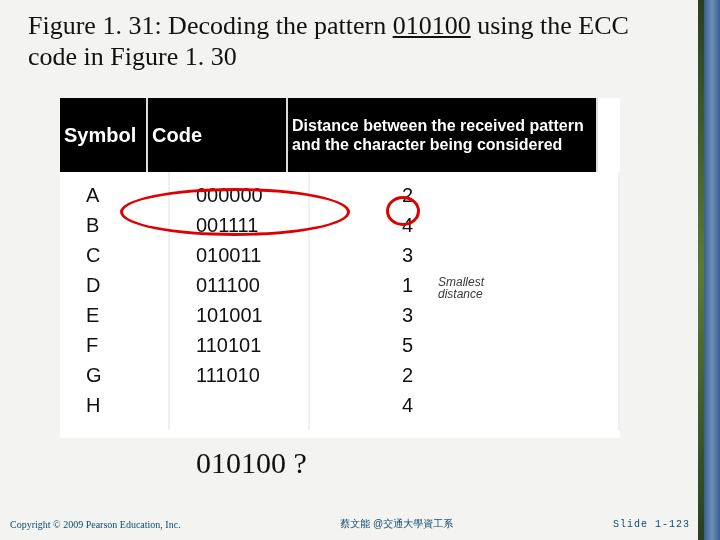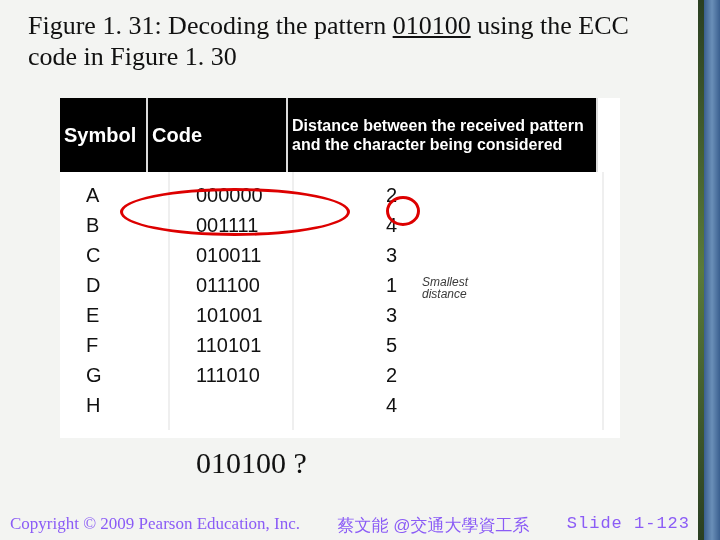--- a/index.html
+++ b/index.html
@@ -31,21 +31,21 @@
     font-weight: bold; display: flex; align-items: center; padding: 6px 4px;
     border-right: 2px solid #dcdcdc;
   }
   .hdr .c1 { width: 88px; font-size: 20px; }
   .hdr .c2 { width: 140px; font-size: 20px; text-align: right; }
   .hdr .c3 { width: 310px; font-size: 16px; line-height: 1.2; }
 
   .body-rows { display: flex; height: 258px; }
   .col { border-right: 2px solid #efefef; padding-top: 8px; }
   .c1 { width: 110px; }
-  .c2 { width: 124px; }
+  .c2 { width: 140px; }
   .c3 { width: 310px; position: relative; }
   .rowtxt {
     font-family: Arial, Helvetica, sans-serif; font-size: 20px; color: #111;
     height: 30px; line-height: 30px; padding-left: 26px;
   }
   .c3 .rowtxt { padding-left: 92px; }
 
   .annot {
     position: absolute; left: 128px; top: 104px;
     font-family: Arial, Helvetica, sans-serif; font-size: 12px;
@@ -59,21 +59,21 @@
   .oval.big { left: 120px; top: 188px; width: 230px; height: 48px; }
   .oval.small { left: 386px; top: 196px; width: 34px; height: 30px; }
 
   .question {
     position: absolute; left: 196px; top: 446px;
     font-size: 30px; color: #111;
   }
 
   .footer {
     position: absolute; left: 0; bottom: 6px; width: 700px; height: 20px;
-    display: flex; font-size: 17px; color: #8b5cf6;
+    display: flex; align-items: center; font-size: 10px; color: #0c4a6e;
     padding: 0 10px;
   }
   .footer .l { font-family: "Times New Roman", serif; }
   .footer .m { flex: 1; text-align: center; font-family: Arial, sans-serif; }
   .footer .r { font-family: Liberation Mono, monospace; letter-spacing: 1px; }
 </style>
 </head>
 <body>
 
 <div class="right-stripe">

